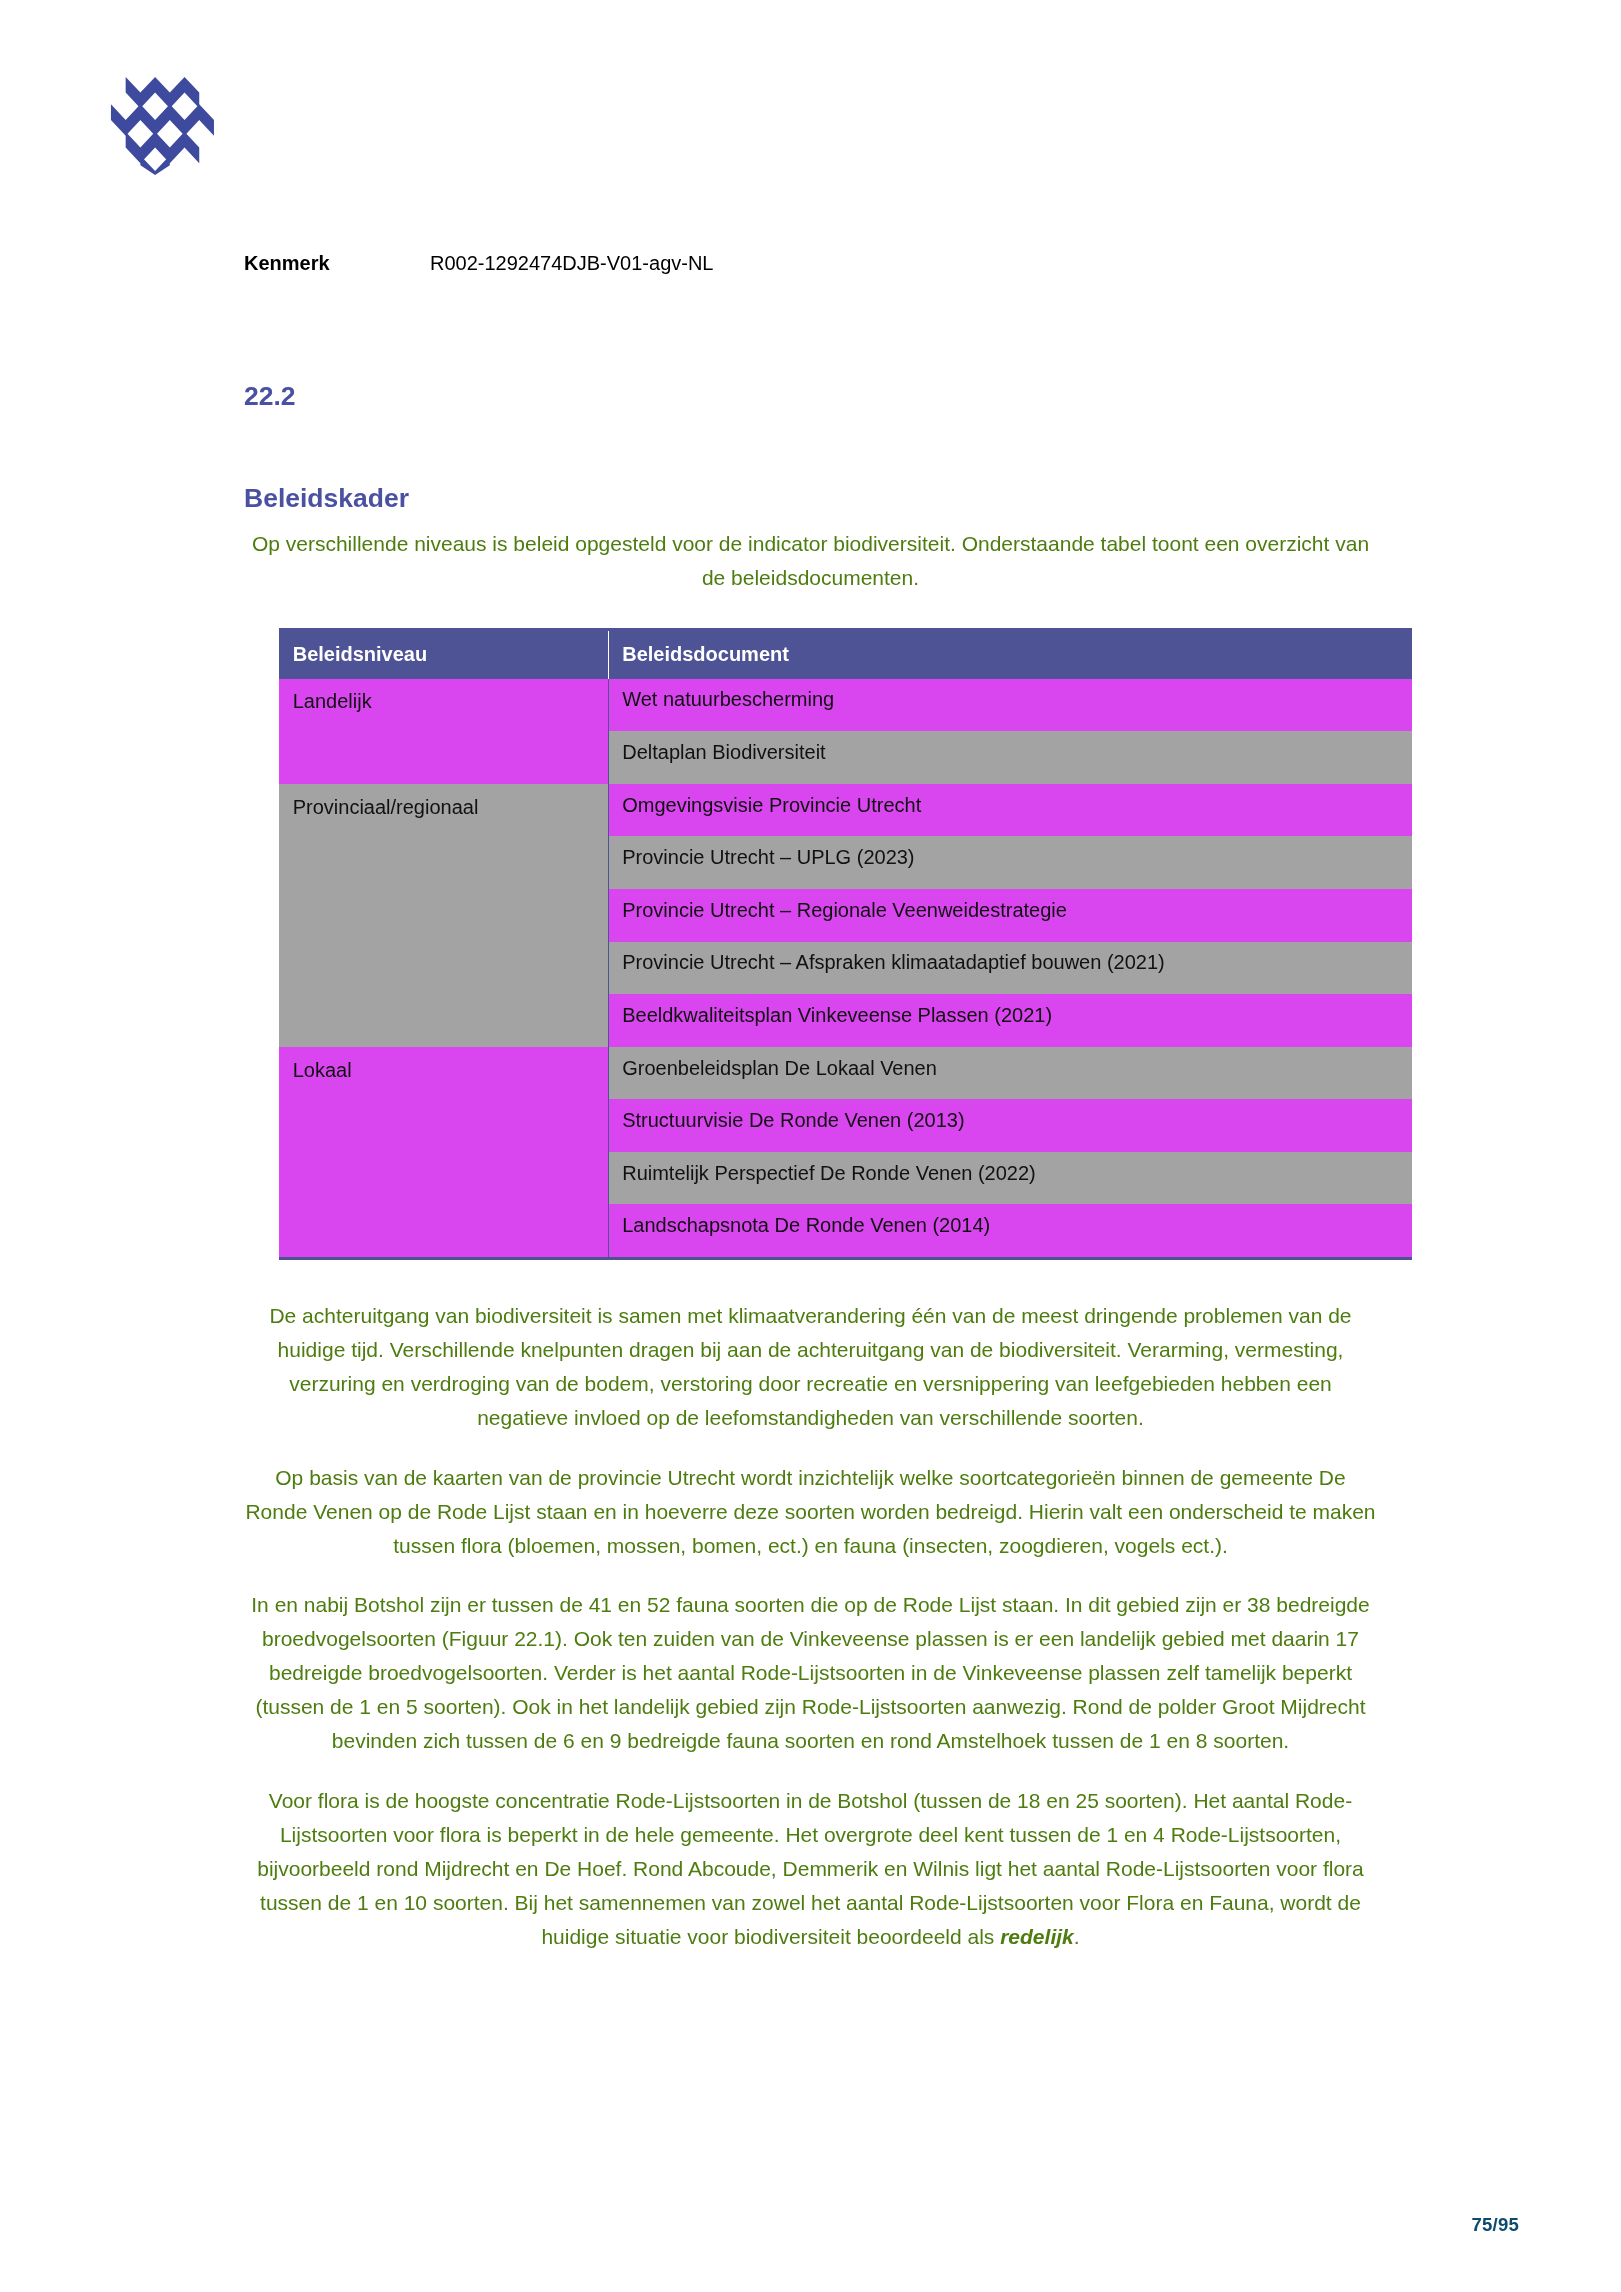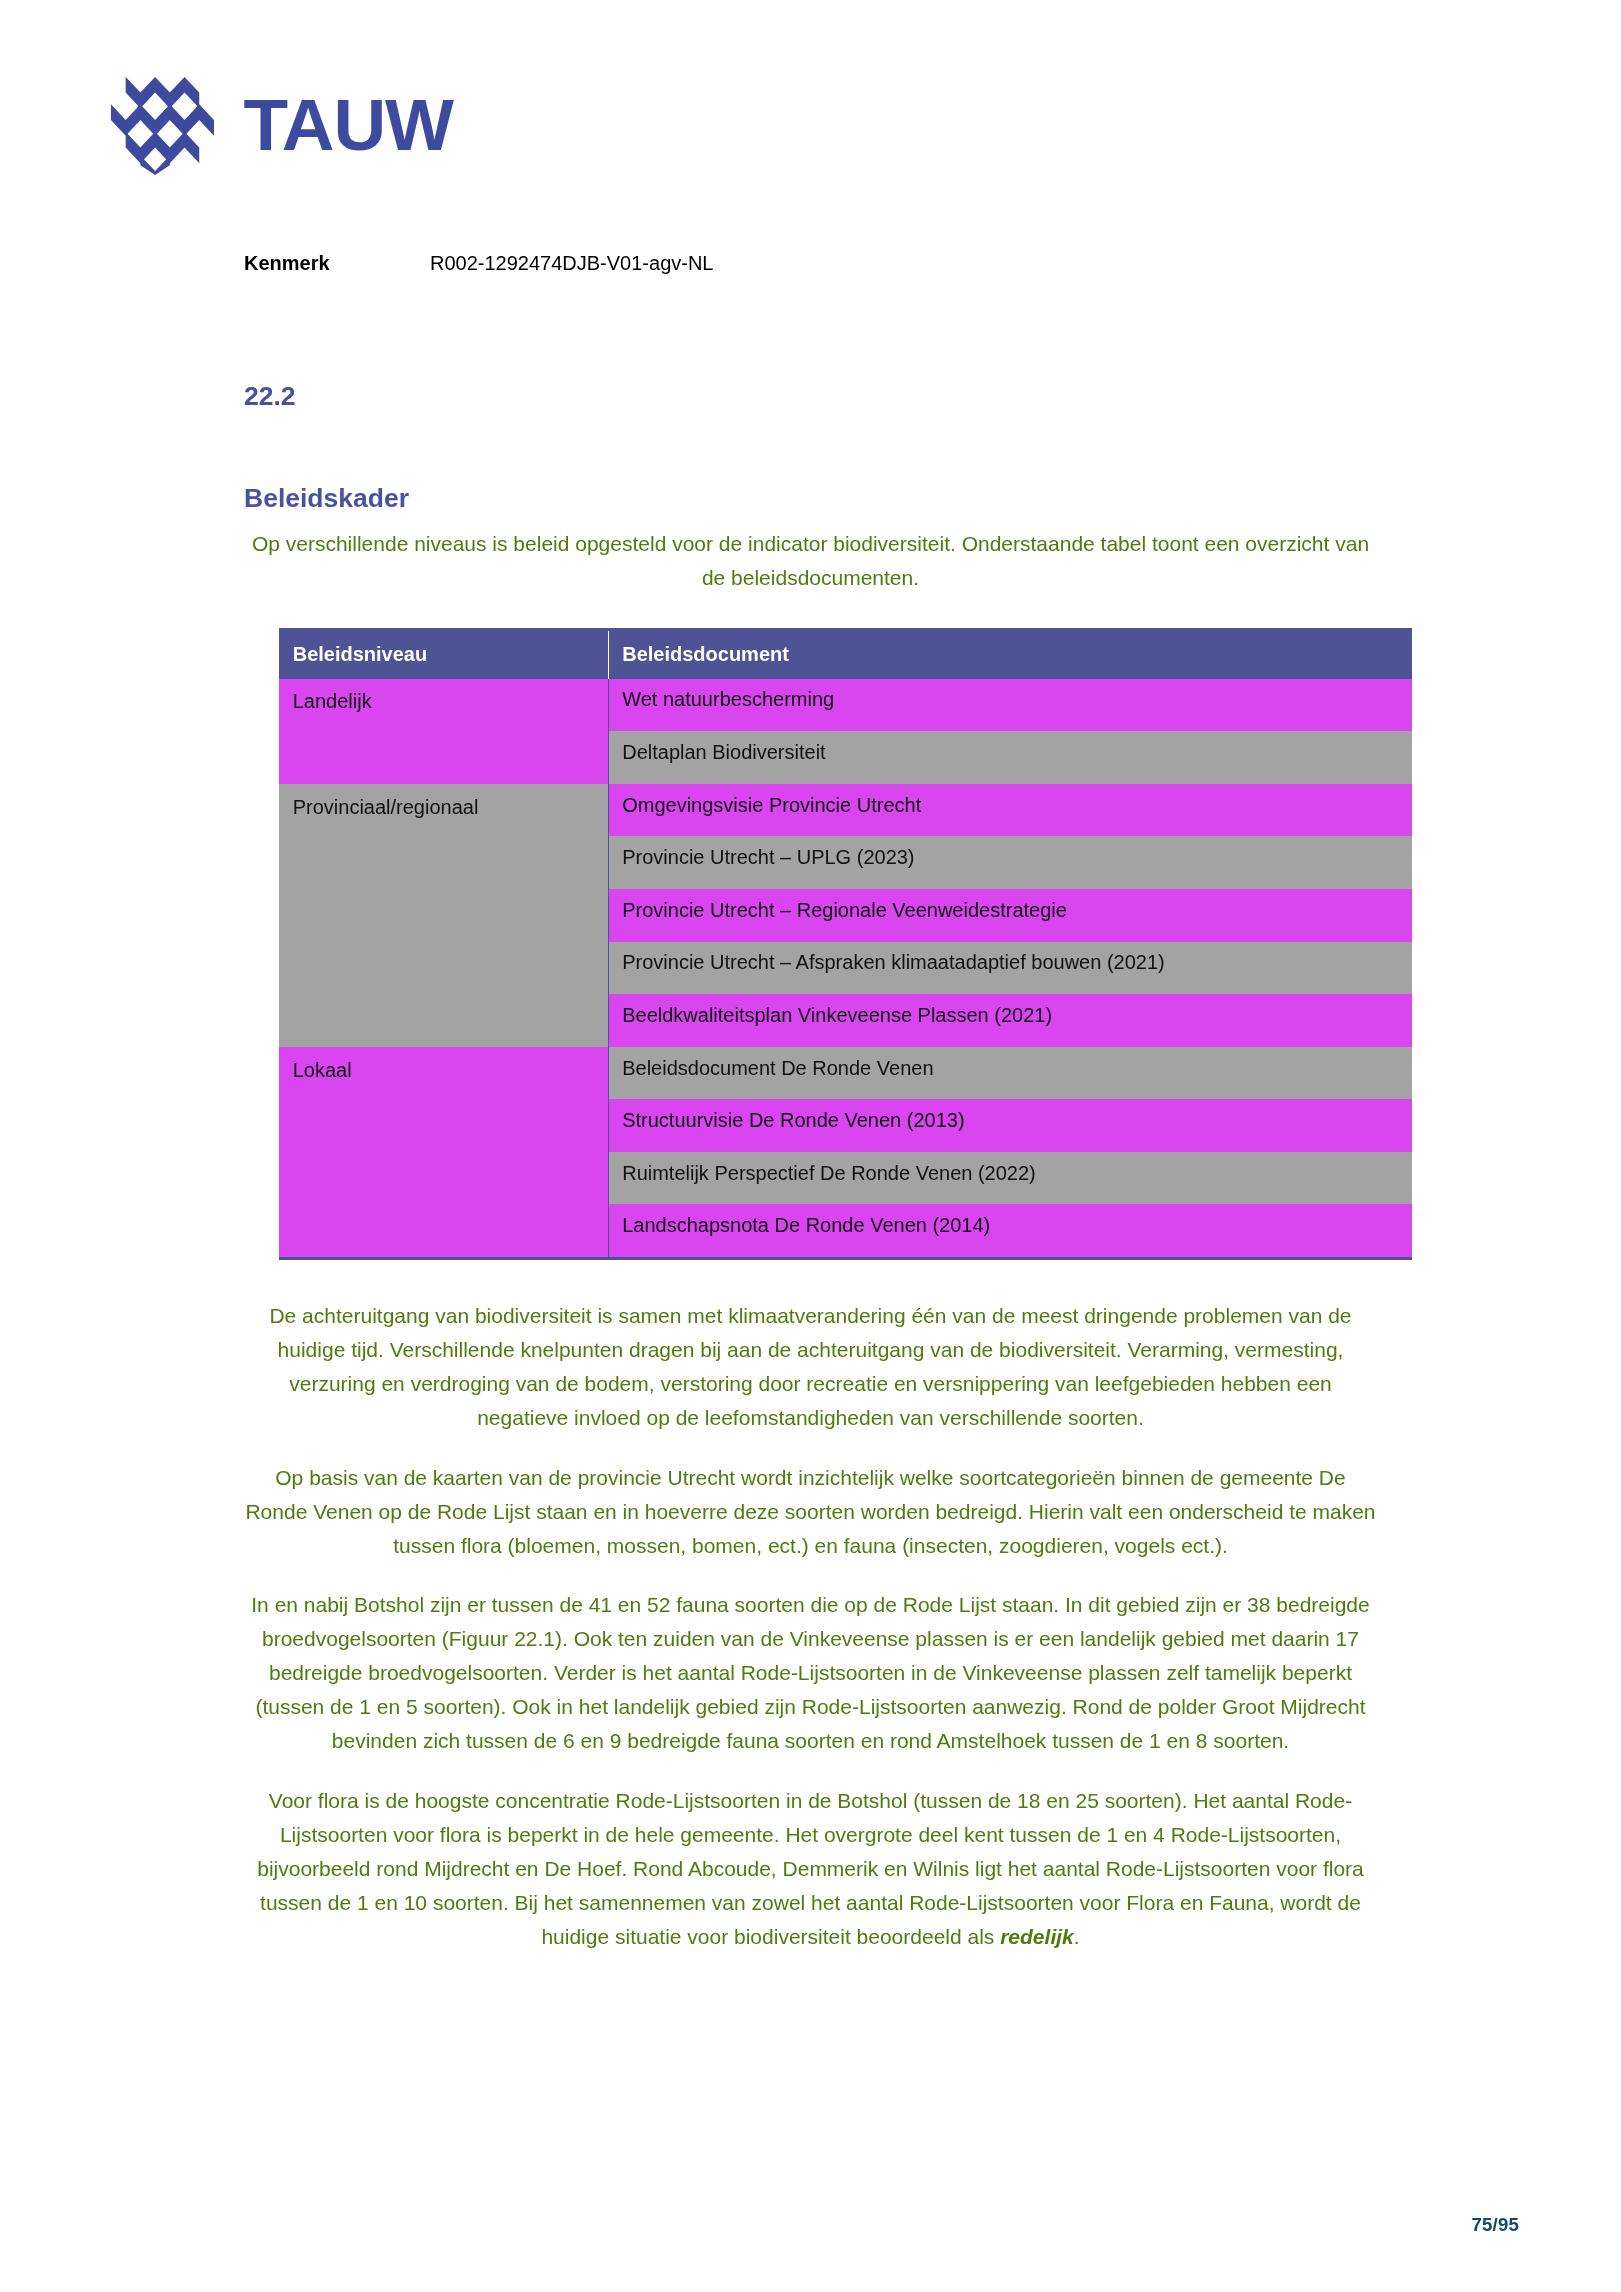--- a/index.html
+++ b/index.html
@@ -176,21 +176,20 @@
 
         <path d="M24 6 L39 22 L54 6 L69 22 L84 6 L99 22 L99 38 L84 22 L69 38 L54 22 L39 38 L24 22 Z"></path>
 
         <path d="M9 34 L24 50 L39 34 L54 50 L69 34 L84 50 L99 34 L114 50 L114 66 L99 50 L84 66 L69 50 L54 66 L39 50 L24 66 L9 50 Z"></path>
 
         <path d="M24 62 L39 78 L54 62 L69 78 L84 62 L99 78 L99 94 L84 78 L69 94 L54 78 L39 94 L24 78 Z"></path>
 
         <path d="M39 86 L54 102 L69 86 L69 96 L54 106 L39 96 Z"></path>
       </g>
     </svg>
-    <div class="logo-word">TAUW</div>
   </div>
 
   <div class="kenmerk-row">
     <span class="kenmerk-label">Kenmerk</span><span class="kenmerk-value">R002-1292474DJB-V01-agv-NL</span>
   </div>
 
   <div class="content">
 
     <h2 class="section-heading">
       <span class="num">22.2</span>
@@ -232,21 +231,21 @@
           </tr>
           <tr>
             <td class="doc cell-shade">Provincie Utrecht – Afspraken klimaatadaptief bouwen (2021)</td>
           </tr>
           <tr>
             <td class="doc cell-plain">Beeldkwaliteitsplan Vinkeveense Plassen (2021)</td>
           </tr>
 
           <tr>
             <td class="level cell-plain" rowspan="4">Lokaal</td>
-            <td class="doc cell-shade">Beleidsdocument De Ronde Venen</td>
+            <td class="doc cell-shade">Groenbeleidsplan De Lokaal Venen</td>
           </tr>
           <tr>
             <td class="doc cell-plain">Structuurvisie De Ronde Venen (2013)</td>
           </tr>
           <tr>
             <td class="doc cell-shade">Ruimtelijk Perspectief De Ronde Venen (2022)</td>
           </tr>
           <tr>
             <td class="doc cell-plain">Landschapsnota De Ronde Venen (2014)</td>
           </tr>

